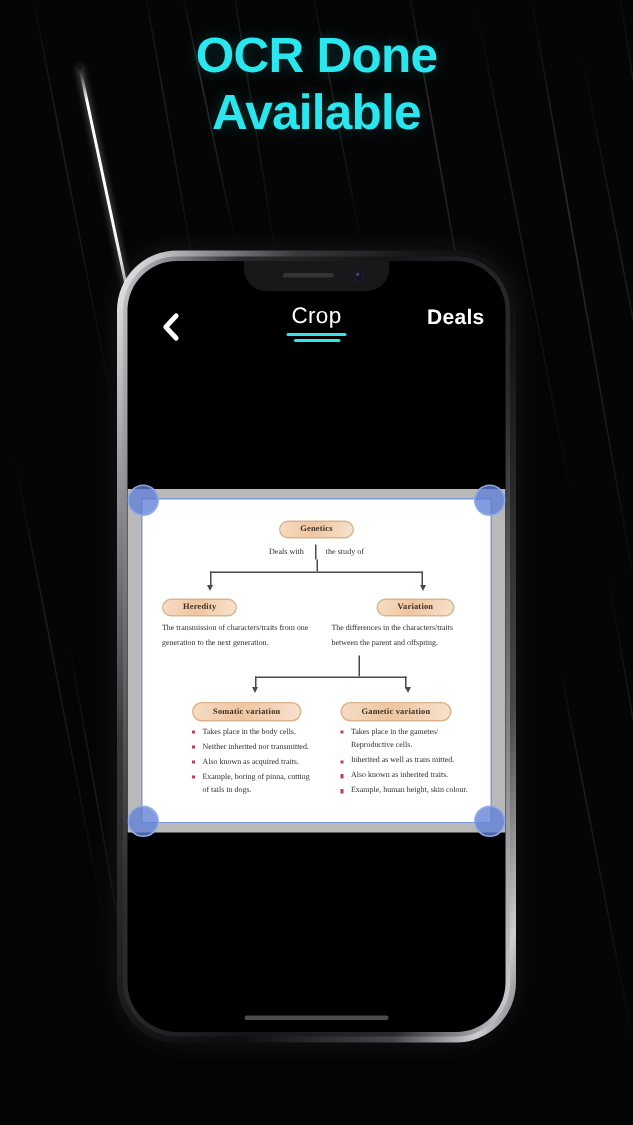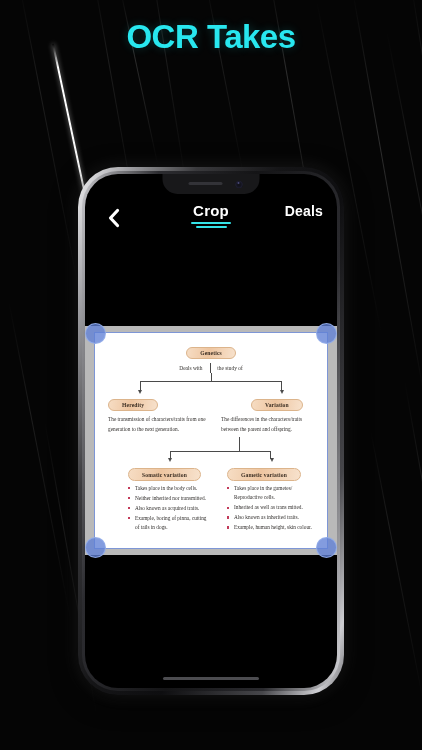--- a/index.html
+++ b/index.html
@@ -50,21 +50,21 @@
   .camera{position:absolute;right:17px;top:6.5px;width:7px;height:7px;border-radius:50%;
      background:#14141c;box-shadow:inset 0 0 2px #2d2d52;}
   .camera::after{content:"";position:absolute;left:1.6px;top:1.4px;width:2.4px;height:2.4px;
      border-radius:50%;background:#4a4a7a;}
 
   
   .appbar{position:absolute;top:22px;left:0;right:0;height:46px;z-index:3;}
   .back-btn{position:absolute;left:16px;top:9px;width:26px;height:26px;cursor:pointer;}
   .back-btn svg{display:block;}
   .crop-title{position:absolute;left:50%;transform:translateX(-50%);top:6px;
-     color:#fff;font-size:15px;font-weight:700;letter-spacing:.2px;text-align:center;}
+     color:#fff;font-size:15px;font-weight:400;letter-spacing:.2px;text-align:center;}
   .crop-underline{width:40px;height:2.4px;background:#35e3e8;margin:3px auto 0;border-radius:2px;}
   .crop-underline2{width:31px;height:1.8px;background:#35e3e8;margin:1.6px auto 0;border-radius:2px;}
   .done-btn{position:absolute;right:14px;top:7px;color:#fff;font-size:14px;
      font-weight:700;letter-spacing:.2px;cursor:pointer;}
 
   
   .crop-stage{position:absolute;left:0;right:0;top:152px;height:229px;
      background:#b9b9b9;z-index:2;}
   .crop-frame{position:absolute;left:9px;top:6px;right:9px;bottom:6px;
      border:1.6px solid #7d96d6;background:#fff;box-sizing:border-box;}
@@ -145,21 +145,22 @@
     <div class="streak faint" style="left:386px; top:30px;  width:1px;   height:380px; transform:rotate(-11deg);"></div>
     <div class="streak faint" style="left:410px; top:-20px; width:1px;   height:300px; transform:rotate(-9deg);"></div>
     <div class="streak faint" style="left:8px;   top:300px; width:1px;   height:330px; transform:rotate(-11deg);"></div>
     <div class="streak faint" style="left:44px;  top:420px; width:1px;   height:300px; transform:rotate(-10deg);"></div>
     <div class="streak faint" style="left:370px; top:430px; width:1px;   height:280px; transform:rotate(-11deg);"></div>
     <div class="streak faint" style="left:404px; top:380px; width:1px;   height:330px; transform:rotate(-10deg);"></div>
     <div class="bright-streak"></div>
   </div>
 
   <div class="headline">
-    <span>OCR Takes</span>
+    <span>OCR Done</span>
+    <span>Available</span>
   </div>
 
   <div class="phone">
    <div class="phone-inner">
     <div class="screen-area">
 
       <div class="notch">
         <div class="speaker"></div>
         <div class="camera"></div>
       </div>

